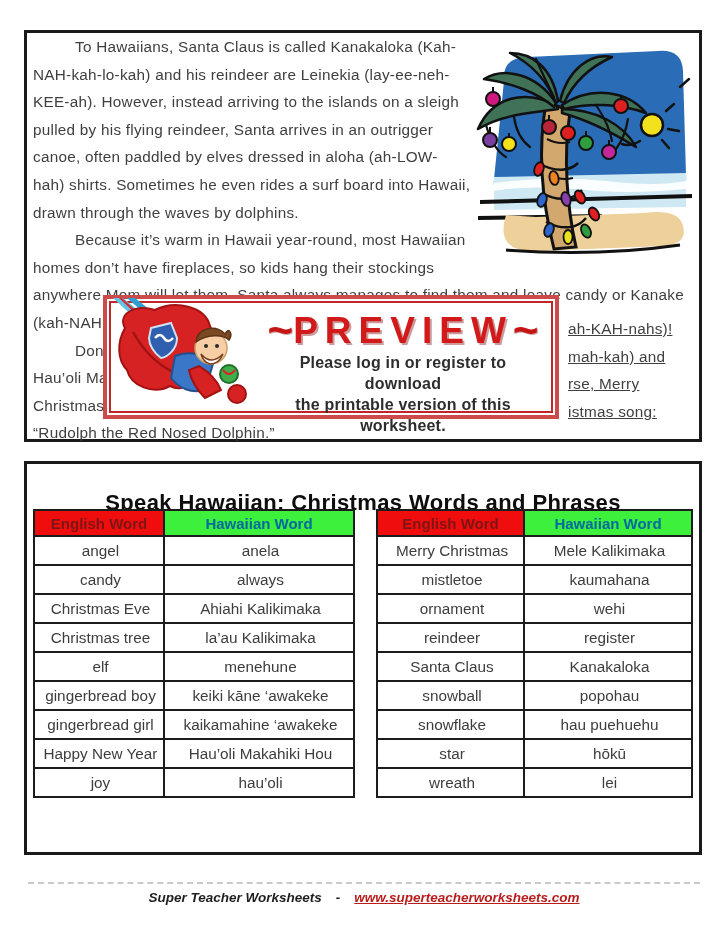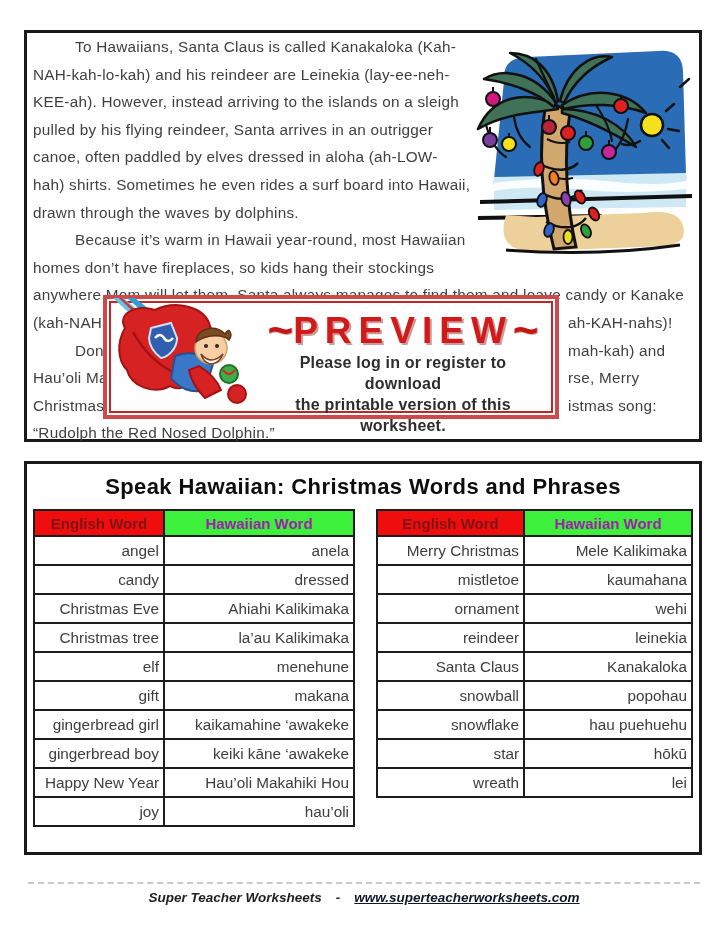--- a/index.html
+++ b/index.html
@@ -7,58 +7,58 @@
        font-family:"Liberation Sans",sans-serif;}
   .page{position:absolute;inset:0;background:#fff;}
 
   
   .story-box{position:absolute;left:24px;top:30px;width:672px;height:406px;
              border:3px solid #1a1a1a;background:#fff;}
   #story{position:absolute;left:6px;top:0px;width:655px;color:#3f3f3f;
          font-size:15.3px;letter-spacing:.25px;}
   #story .line{height:27.6px;line-height:27.6px;white-space:nowrap;position:relative;}
   #story .indent{padding-left:42px;}
-  #story .fr{position:absolute;left:535px;top:0;}
+  #story .fr{position:absolute;left:535px;top:6px;text-decoration:underline;}
 
   .palm{position:absolute;left:449px;top:14px;width:224px;height:214px;}
 
   
   .preview-banner{position:absolute;left:103px;top:295px;width:456px;height:124px;
                   box-sizing:border-box;border:4px solid #cc4a4a;background:#fff;z-index:10;}
   .preview-inner{position:absolute;inset:2px;border:2px solid #c02626;background:#fff;}
   .mascot{position:absolute;left:2px;bottom:1px;width:150px;height:112px;}
   .preview-right{position:absolute;left:150px;right:6px;top:5px;bottom:3px;text-align:center;}
   .preview-title-row{white-space:nowrap;color:#d31a1a;font-weight:bold;line-height:44px;height:44px;}
   .preview-title{font-size:37px;letter-spacing:7px;
                  text-shadow:2px 2px 0 rgba(122,8,8,.4);}
   .swirl{font-size:44px;font-weight:bold;vertical-align:-2px;color:#c51515;
          text-shadow:1px 1px 0 rgba(122,8,8,.4);}
   .preview-sub{font-size:16px;font-weight:bold;color:#2d2d2d;line-height:21px;letter-spacing:.2px;}
 
   
   .vocab-box{position:absolute;left:24px;top:461px;width:672px;height:388px;
              border:3px solid #1a1a1a;background:#fff;}
-  .vocab-title{margin:0;position:absolute;left:0;right:0;top:10px;text-align:center;
+  .vocab-title{margin:16px;position:absolute;left:0;right:0;top:10px;text-align:center;
                font-size:22px;font-weight:bold;color:#0d0d0d;letter-spacing:.4px;}
   table.vocab{position:absolute;top:45px;border-collapse:collapse;
               font-size:15.3px;color:#3d3d3d;table-layout:fixed;}
   table.vocab.tleft{left:6px;width:320px;}
   table.vocab.tright{left:349px;width:315px;}
   table.vocab th,table.vocab td{border:2px solid #1c1c1c;overflow:hidden;white-space:nowrap;}
   table.vocab th{height:24px;text-align:center;font-weight:bold;font-size:15px;padding:0;}
-  table.vocab td{height:27px;padding:0 4px 0 7px;text-align:right;}
+  table.vocab td{height:27px;padding:0 4px 0 7px;text-align:center;}
   th.h-english{background:#f00d0d;color:#7d1515;margin-top:28px;}
-  th.h-hawaiian{background:#3cf03c;color:#a21caf;}
+  th.h-hawaiian{background:#3cf03c;color:#0369a1;}
 
   
   .dashes{position:absolute;left:28px;right:28px;top:882px;border-top:2px dashed #c9c9c9;}
   .footer{position:absolute;left:0;right:0;top:890px;text-align:center;
           font-size:13.5px;font-weight:bold;font-style:italic;color:#1e1e1e;}
   .footer .sep{margin:0 14px;}
-  .footer a{color:#0f172a;text-decoration:underline;}
+  .footer a{color:#b91c1c;text-decoration:underline;}
 </style>
 </head>
 <body>
 
 <div class="page">
 
   <section class="story-box">
     <div id="story">
         <div class="line indent">To Hawaiians, Santa Claus is called Kanakaloka (Kah-</div>
         <div class="line">NAH-kah-lo-kah)  and his reindeer are Leinekia (lay-ee-neh-</div>
@@ -216,45 +216,41 @@
           <th class="h-hawaiian">Hawaiian Word</th>
         </tr>
       </thead>
       <tbody id="tbody-left">
           <tr>
             <td>angel</td>
             <td>anela</td>
           </tr>
           <tr>
             <td>candy</td>
-            <td>dressed</td>
+            <td>always</td>
           </tr>
           <tr>
             <td>Christmas Eve</td>
             <td>Ahiahi Kalikimaka</td>
           </tr>
           <tr>
             <td>Christmas tree</td>
             <td>la’au Kalikimaka</td>
           </tr>
           <tr>
             <td>elf</td>
             <td>menehune</td>
           </tr>
           <tr>
-            <td>gift</td>
-            <td>makana</td>
+            <td>gingerbread boy</td>
+            <td>keiki kāne ‘awakeke</td>
           </tr>
           <tr>
             <td>gingerbread girl</td>
             <td>kaikamahine  ‘awakeke</td>
-          </tr>
-          <tr>
-            <td>gingerbread boy</td>
-            <td>keiki kāne ‘awakeke</td>
           </tr>
           <tr>
             <td>Happy New Year</td>
             <td>Hau’oli Makahiki Hou</td>
           </tr>
           <tr>
             <td>joy</td>
             <td>hau’oli</td>
           </tr>
         </tbody>
@@ -279,21 +275,21 @@
           <tr>
             <td>mistletoe</td>
             <td>kaumahana</td>
           </tr>
           <tr>
             <td>ornament</td>
             <td>wehi</td>
           </tr>
           <tr>
             <td>reindeer</td>
-            <td>leinekia</td>
+            <td>register</td>
           </tr>
           <tr>
             <td>Santa Claus</td>
             <td>Kanakaloka</td>
           </tr>
           <tr>
             <td>snowball</td>
             <td>popohau</td>
           </tr>
           <tr>

